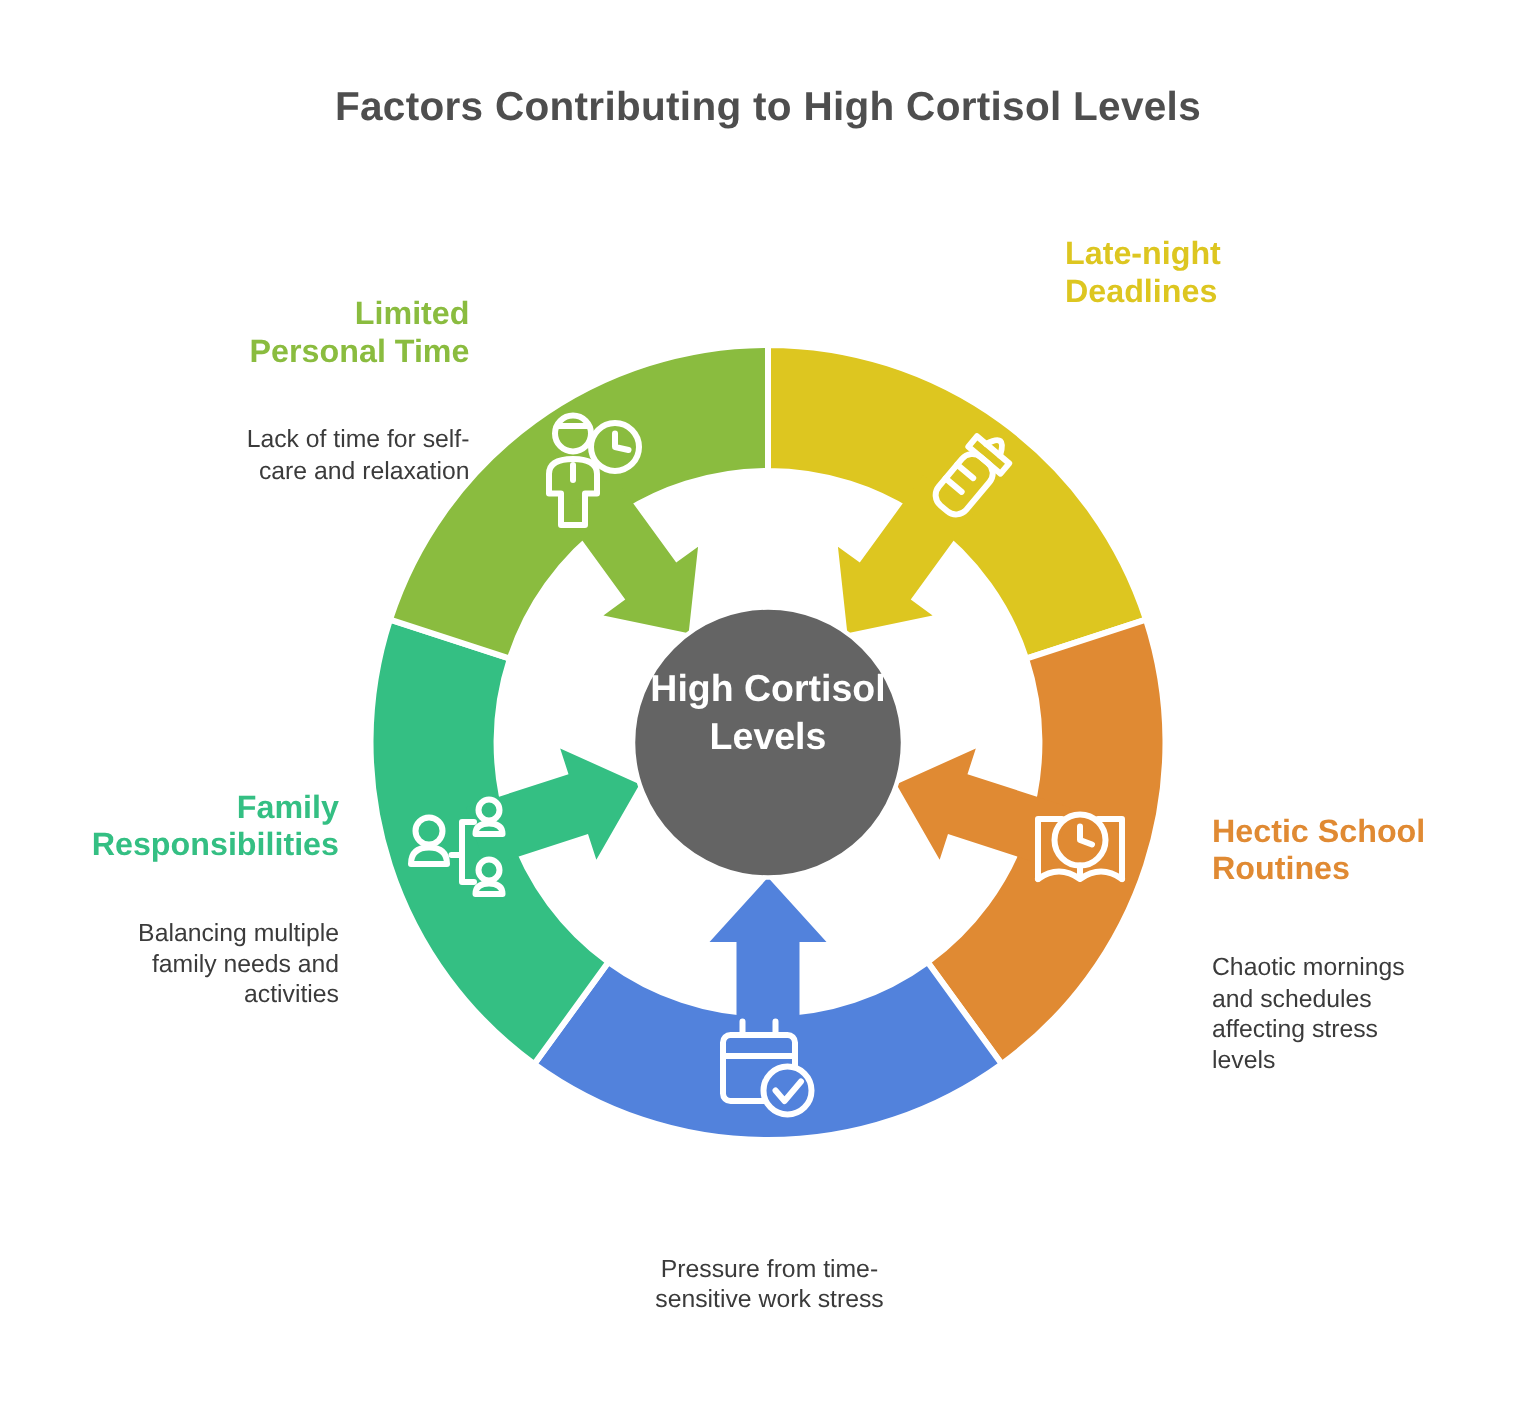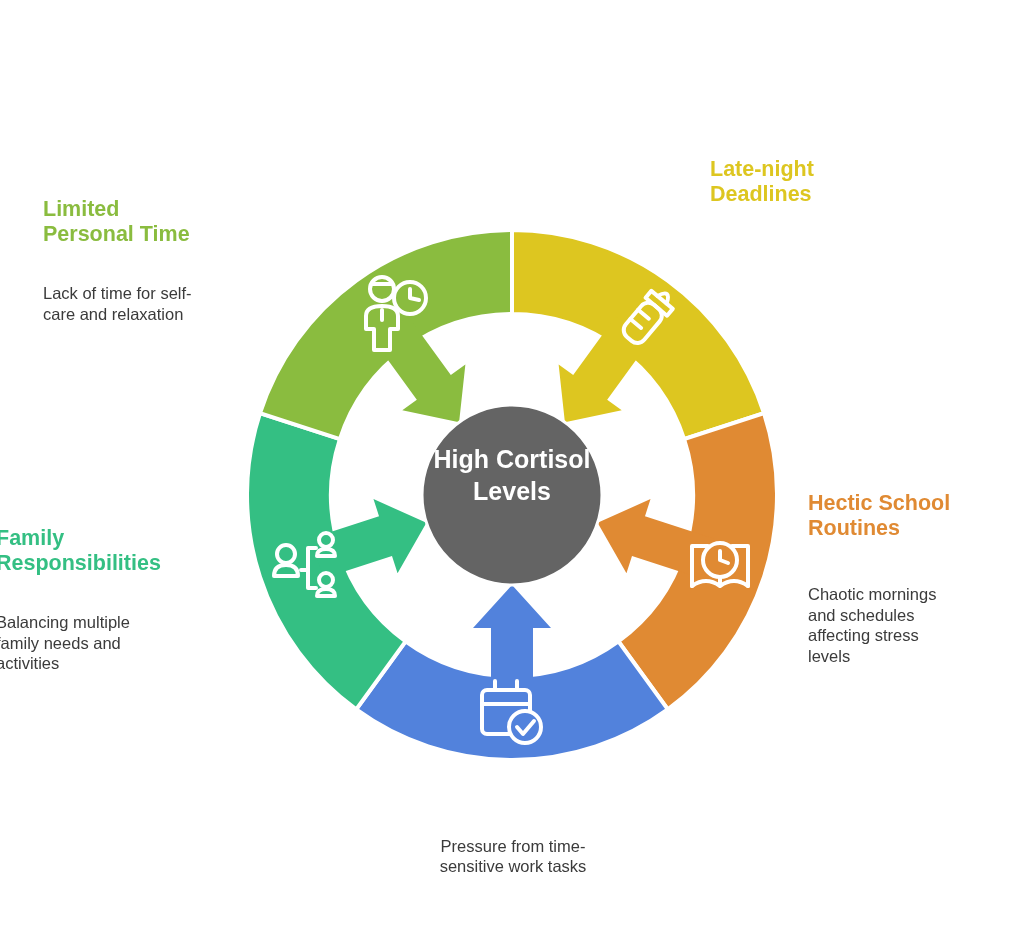--- a/index.html
+++ b/index.html
@@ -10,41 +10,42 @@
   }
   .diagram-svg { position:absolute; left:0; top:0; width:1024px; height:949px; }
   .page-title {
     position:absolute; left:0; top:56px; width:1024px;
     text-align:center; font-size:27px; font-weight:bold; letter-spacing:0.2px;
     white-space:pre-line;
   }
   .factor-block { position:absolute; white-space:pre-line; }
   .factor-label { font-size:21.5px; font-weight:bold; line-height:1.15; white-space:pre-line; }
   .factor-desc  { font-size:16.5px; line-height:1.24; margin-top:19px; white-space:pre-line; }
-  .align-right { text-align:left; }
+  .align-right { text-align:right; }
   .align-left  { text-align:left; }
   .align-center{ text-align:center; }
   .block-limited  { right:711px; top:179px; width:270px; }
   .block-latenight{ left:710px;  top:139px; width:240px; }
   .block-family   { right:798px; top:508px; width:230px; }
-  .block-hectic   { left:808px;  top:473px; width:210px; }
+  .block-hectic   { left:808px;  top:524px; width:210px; }
   .block-work     { left:362px;  top:799px; width:302px; }
   .hub-label {
     position:absolute; left:402px; top:443px; width:220px;
     text-align:center; font-size:25px; font-weight:bold; line-height:1.28;
     white-space:pre-line;
   }
   .icon { fill:none; stroke:#ffffff; stroke-width:4; stroke-linecap:round; stroke-linejoin:round; }
   .sector { stroke:#ffffff; stroke-width:4; stroke-linejoin:miter; }
 </style>
 </head>
 <body>
 
 <div class="stage">
 
+  <div class="page-title" style="color: rgb(78, 78, 78);">Factors Contributing to High Cortisol Levels</div>
 
   <svg class="diagram-svg" viewBox="0 0 1024 949">
 
     <path class="sector" d="M 512,230 A 265,265 0 0 1 764.0,413.1 L 684.1,439.1 A 181,181 0 0 0 512,314 Z" fill="#ddc620"></path>
     <path class="sector" d="M 764.0,413.1 A 265,265 0 0 1 667.8,709.4 L 618.4,641.4 A 181,181 0 0 0 684.1,439.1 Z" fill="#e08a33"></path>
     <path class="sector" d="M 667.8,709.4 A 265,265 0 0 1 356.2,709.4 L 405.6,641.4 A 181,181 0 0 0 618.4,641.4 Z" fill="#5282dc"></path>
     <path class="sector" d="M 356.2,709.4 A 265,265 0 0 1 260.0,413.1 L 339.9,439.1 A 181,181 0 0 0 405.6,641.4 Z" fill="#34bf83"></path>
     <path class="sector" d="M 260.0,413.1 A 265,265 0 0 1 512,230 L 512,314 A 181,181 0 0 0 339.9,439.1 Z" fill="#8abc3f"></path>
 
     <polygon points="512,585 551,628 533,628 533,700 491,700 491,628 473,628" fill="#5282dc"></polygon>
@@ -118,21 +119,21 @@
     <div class="factor-label" style="color: rgb(224, 138, 51);">Hectic School
 Routines</div>
     <div class="factor-desc" style="color: rgb(59, 59, 59); margin-top: 26px;">Chaotic mornings
 and schedules
 affecting stress
 levels</div>
   </div>
 
   <div class="factor-block block-work align-center">
     <div class="factor-desc" style="color: rgb(59, 59, 59);">Pressure from time-
-sensitive work tasks</div>
+sensitive work stress</div>
   </div>
 
   <div class="factor-block block-family align-right">
     <div class="factor-label" style="color: rgb(52, 191, 131);">Family
 Responsibilities</div>
     <div class="factor-desc" style="color: rgb(59, 59, 59);">Balancing multiple
 family needs and
 activities</div>
   </div>
 

